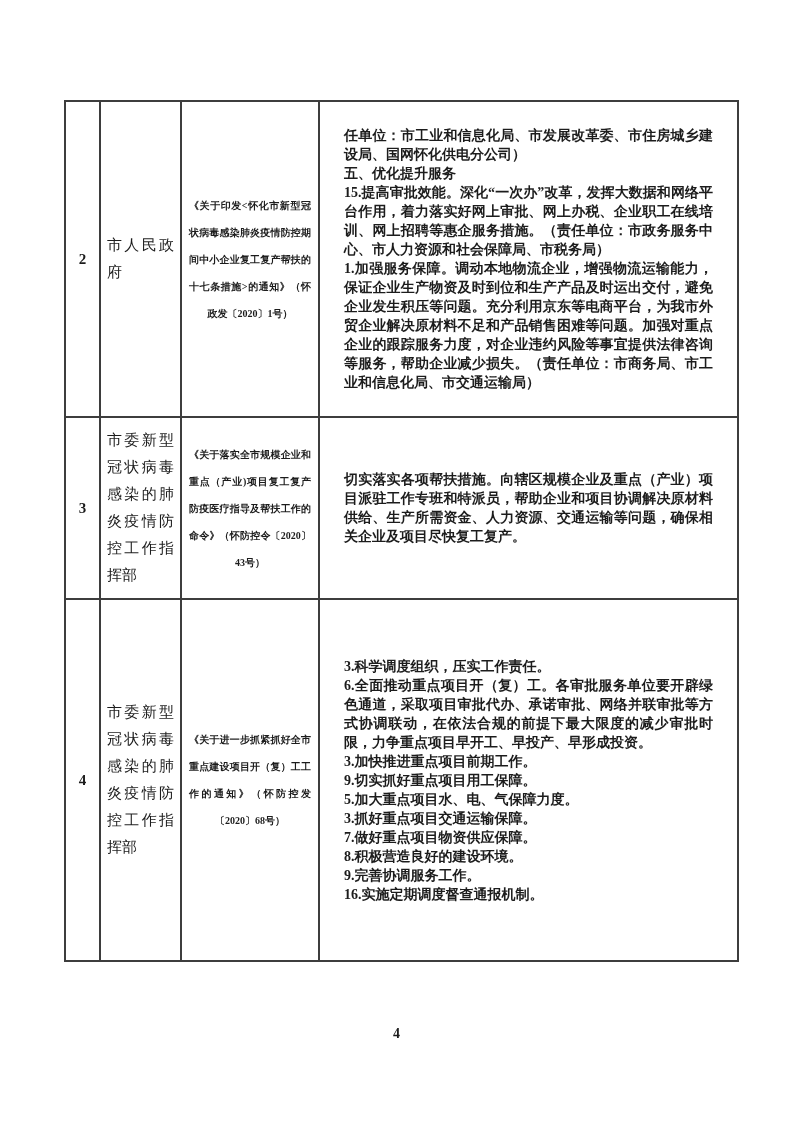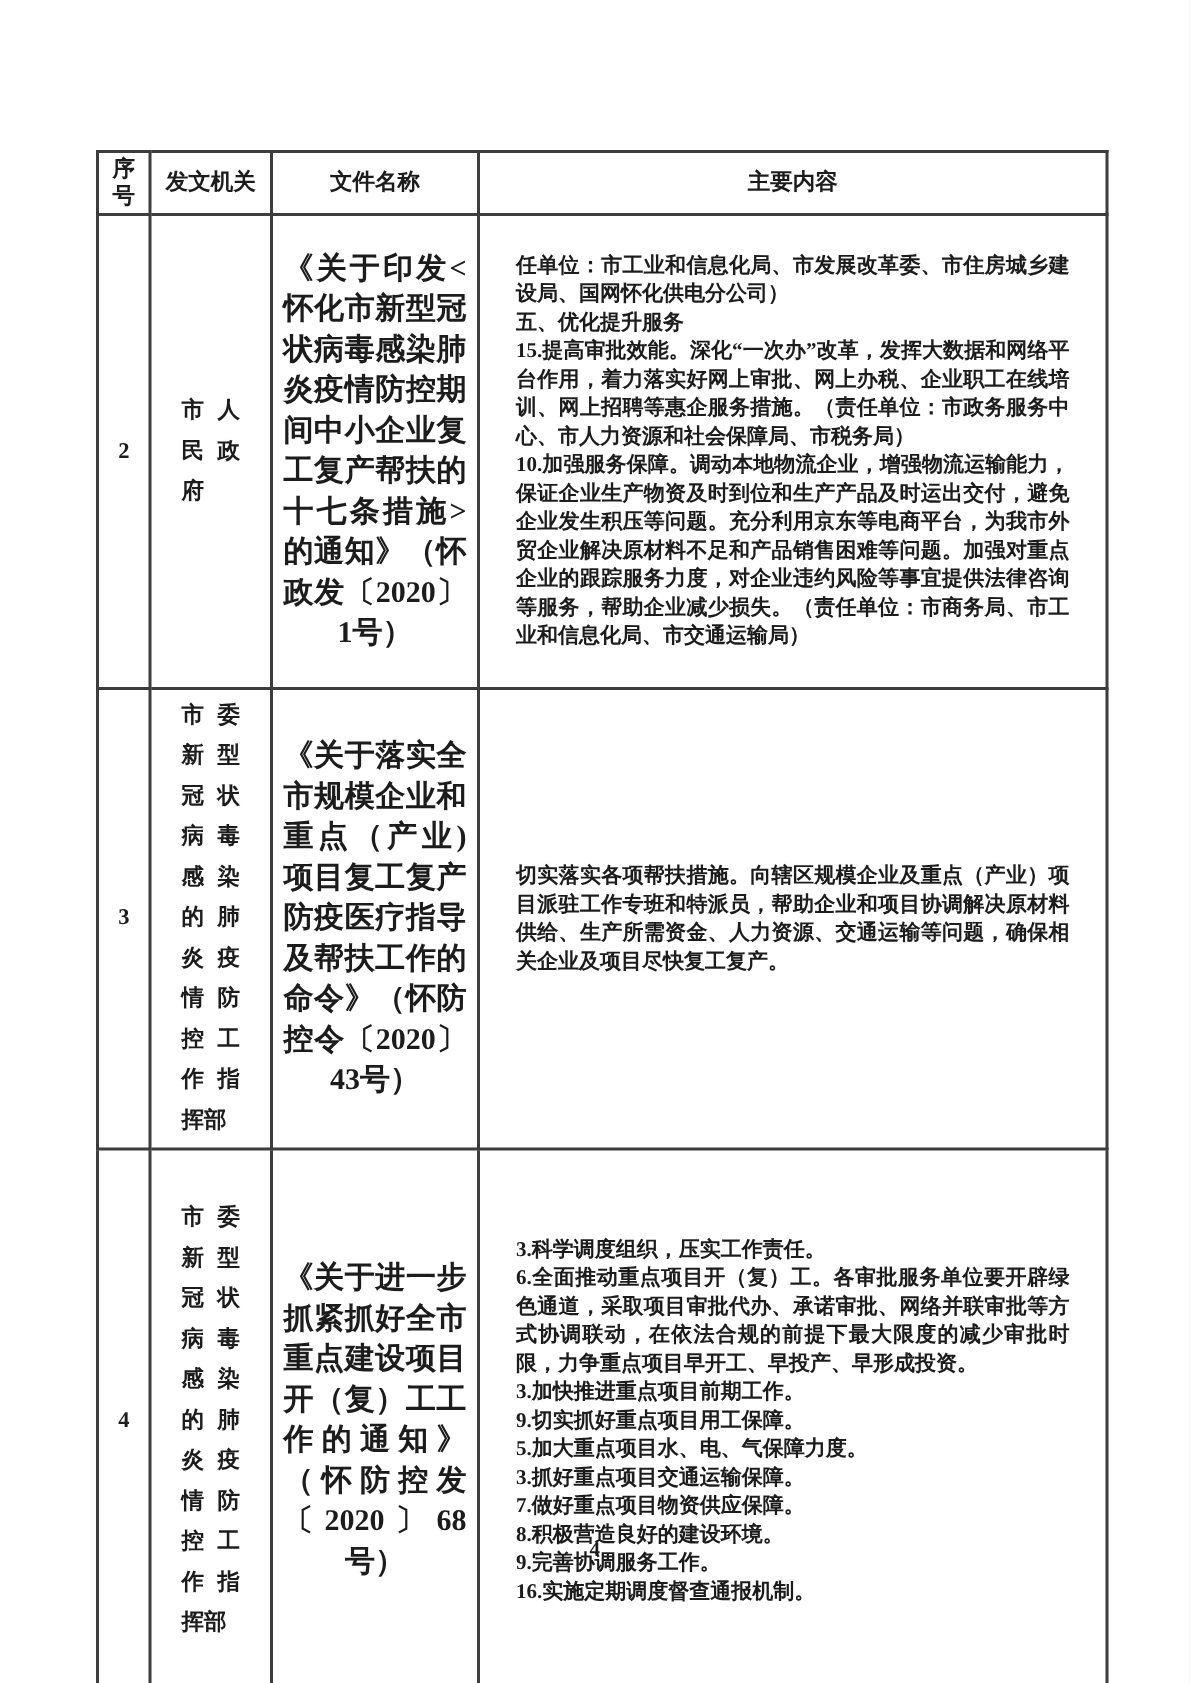--- a/index.html
+++ b/index.html
@@ -27,27 +27,27 @@
     font-size:15px; font-weight:700;
     line-height:18px; padding:2px;
     text-align:center;
   }
   td.cell-no {
     text-align:center;
     font-size:15px; font-weight:600;
     padding:2px;
   }
   td.cell-agency {
-    font-size:15px; font-weight:700;
+    font-size:15px; font-weight:400;
     line-height:27px;
-    padding:4px 20px;
+    padding:4px 6px;
     text-align:justify;
   }
   td.cell-doc {
-    font-size:20px; font-weight:600;
+    font-size:10px; font-weight:600;
     line-height:27px;
     padding:4px 7px;
     text-align:justify;
     text-align-last:center;
     border-radius:11px;
   }
   td.cell-content {
     font-size:14px; font-weight:600;
     line-height:19px;
     padding:24px;
@@ -70,36 +70,30 @@
 
   <table class="doc-table">
     <colgroup>
       <col style="width:35px">
       <col style="width:81px">
       <col style="width:138px">
       <col style="width:419px">
     </colgroup>
 
     <tbody>
-        <tr style="height:40px;">
-      <th>序号</th>
-      <th>发文机关</th>
-      <th>文件名称</th>
-      <th>主要内容</th>
-    </tr>
 
     <tr style="height:263px;">
       <td class="cell-no">2</td>
       <td class="cell-agency">市人民政府</td>
       <td class="cell-doc">《关于印发&lt;怀化市新型冠状病毒感染肺炎疫情防控期间中小企业复工复产帮扶的十七条措施&gt;的通知》（怀政发〔2020〕1号）</td>
       <td class="cell-content">
         <div class="para">任单位：市工业和信息化局、市发展改革委、市住房城乡建设局、国网怀化供电分公司）</div>
         <div class="para">五、优化提升服务</div>
         <div class="para">15.提高审批效能。深化“一次办”改革，发挥大数据和网络平台作用，着力落实好网上审批、网上办税、企业职工在线培训、网上招聘等惠企服务措施。（责任单位：市政务服务中心、市人力资源和社会保障局、市税务局）</div>
-        <div class="para">10.加强服务保障。调动本地物流企业，增强物流运输能力，保证企业生产物资及时到位和生产产品及时运出交付，避免企业发生积压等问题。充分利用京东等电商平台，为我市外贸企业解决原材料不足和产品销售困难等问题。加强对重点企业的跟踪服务力度，对企业违约风险等事宜提供法律咨询等服务，帮助企业减少损失。（责任单位：市商务局、市工业和信息化局、市交通运输局）</div>
+        <div class="para">1.加强服务保障。调动本地物流企业，增强物流运输能力，保证企业生产物资及时到位和生产产品及时运出交付，避免企业发生积压等问题。充分利用京东等电商平台，为我市外贸企业解决原材料不足和产品销售困难等问题。加强对重点企业的跟踪服务力度，对企业违约风险等事宜提供法律咨询等服务，帮助企业减少损失。（责任单位：市商务局、市工业和信息化局、市交通运输局）</div>
       </td>
     </tr>
 
     <tr style="height:182px;">
       <td class="cell-no">3</td>
       <td class="cell-agency">市委新型冠状病毒感染的肺炎疫情防控工作指挥部</td>
       <td class="cell-doc">《关于落实全市规模企业和重点（产业)项目复工复产防疫医疗指导及帮扶工作的命令》（怀防控令〔2020〕43号）</td>
       <td class="cell-content">
         <div class="para">切实落实各项帮扶措施。向辖区规模企业及重点（产业）项目派驻工作专班和特派员，帮助企业和项目协调解决原材料供给、生产所需资金、人力资源、交通运输等问题，确保相关企业及项目尽快复工复产。</div>
       </td>

